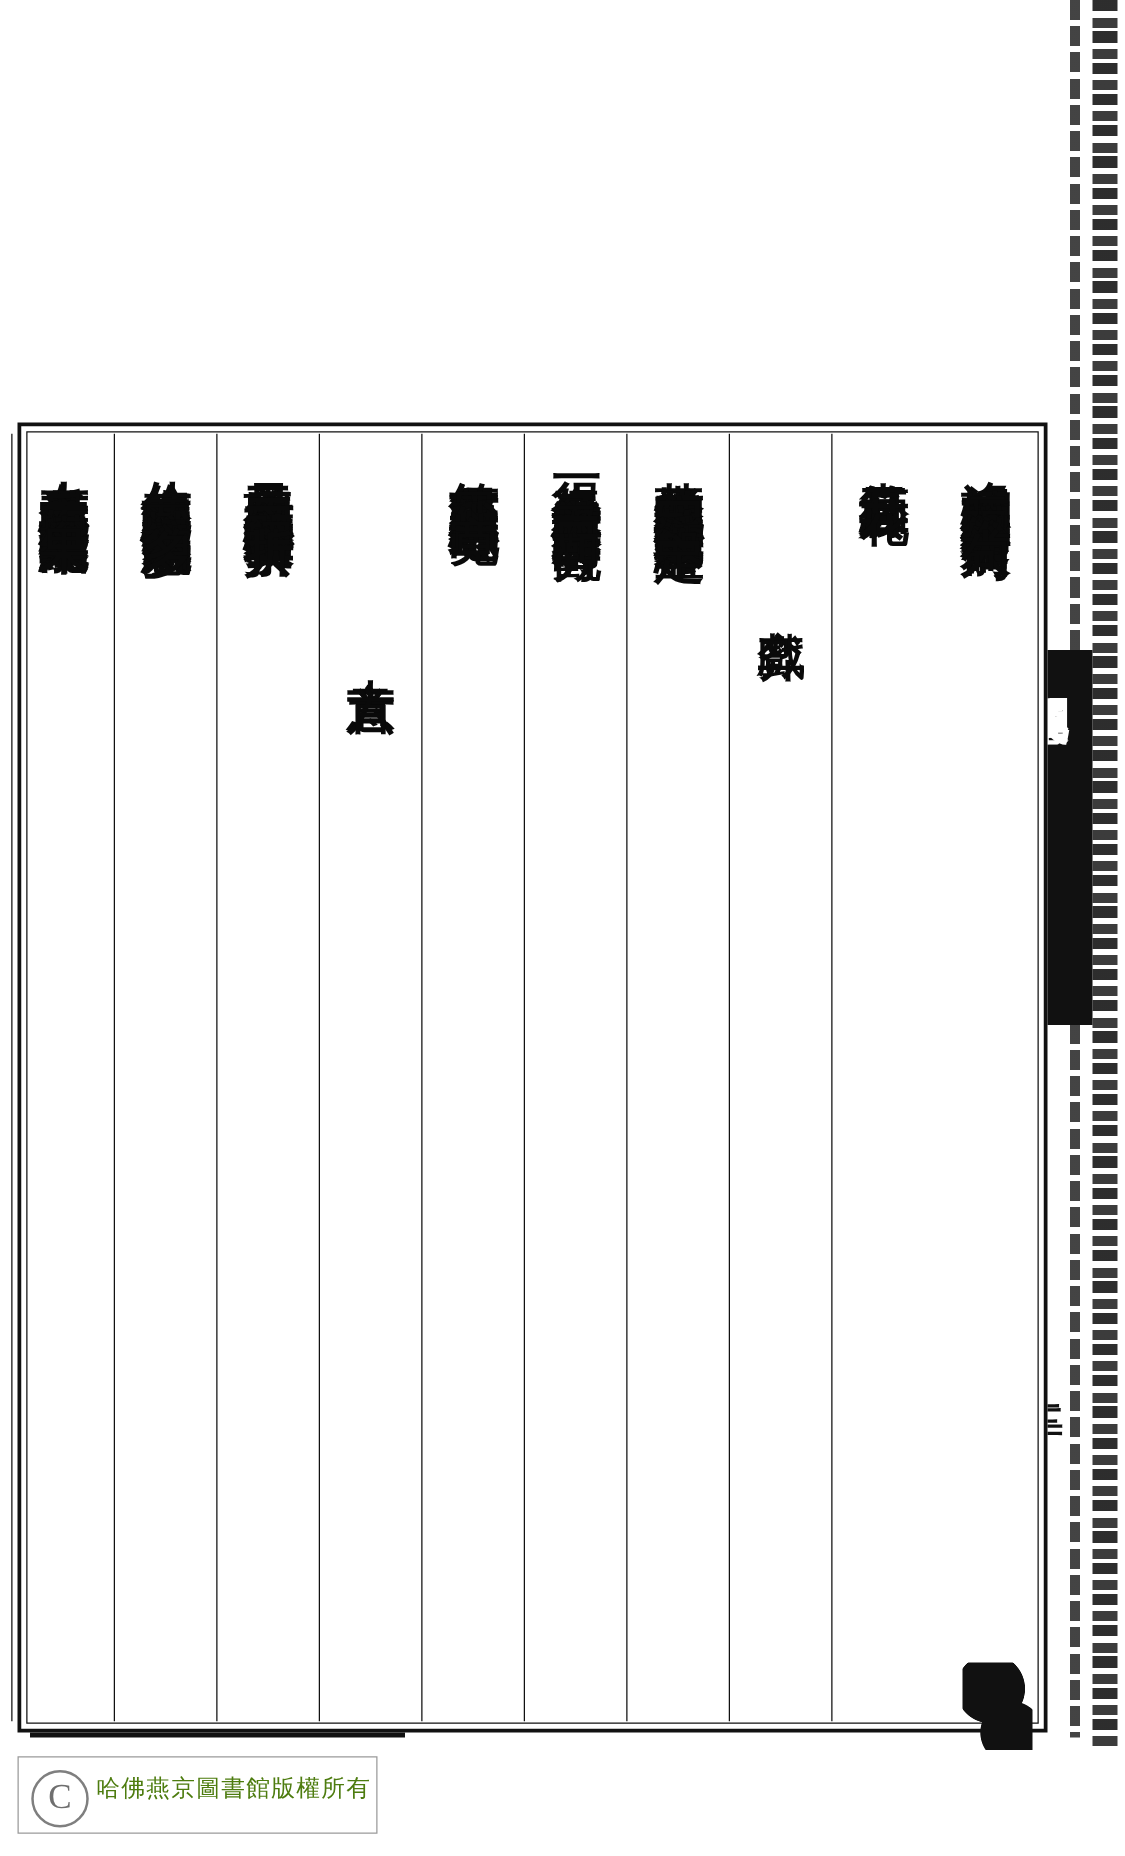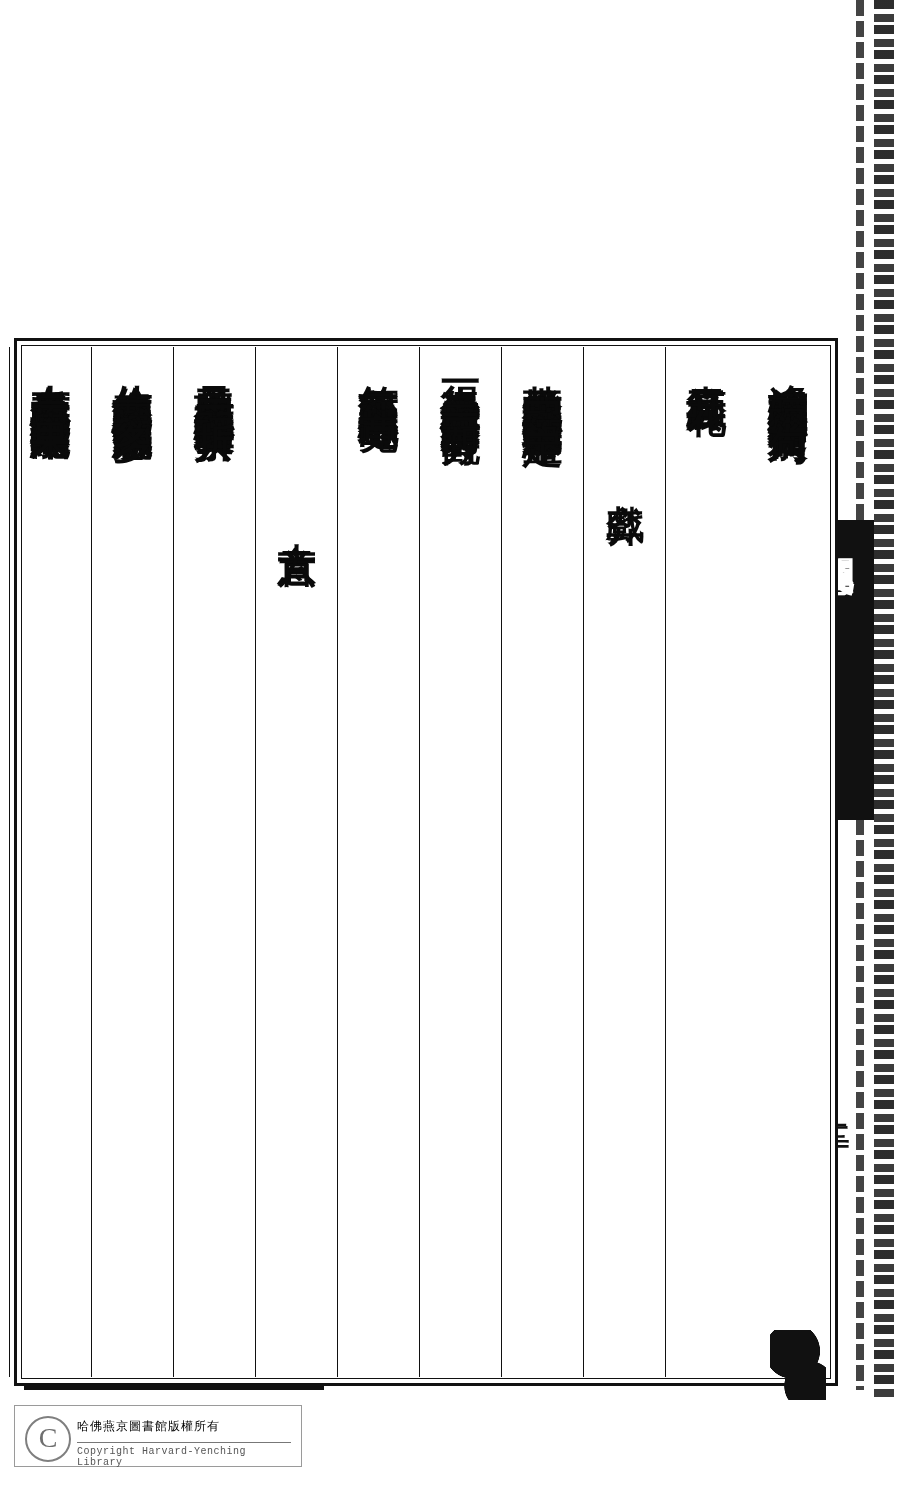--- a/index.html
+++ b/index.html
@@ -149,23 +149,23 @@
     color: #6f6f6f;
     font-family: "Liberation Serif", serif;
     font-size: 28px;
     line-height: 40px;
     text-align: center;
   }
   .stamp .s-line1 {
     position: absolute;
     left: 62px; top: 12px;
     font-family: "DejaVu Serif", serif;
-    font-size: 12px;
+    font-size: 19px;
     letter-spacing: 1px;
-    color: #000000;
+    color: #4d7c0f;
   }
   .stamp .s-line2 {
     position: absolute;
     left: 62px; top: 36px;
     font-family: "Liberation Mono", monospace;
     font-size: 10px;
     letter-spacing: .5px;
     color: #555;
     border-top: 1px solid #777;
     padding-top: 3px;
@@ -244,16 +244,15 @@
       </div>
     </div>
   </div>
 
   <div class="blotch"></div>
   <div class="blotch2"></div>
 
   <div class="stamp">
     <div class="c-circle">C</div>
     <div class="s-line1">哈佛燕京圖書館版權所有</div>
-    <div class="s-line2">Copyright Harvard-Yenching Library</div>
   </div>
 
 </div>
 
 </body></html>

